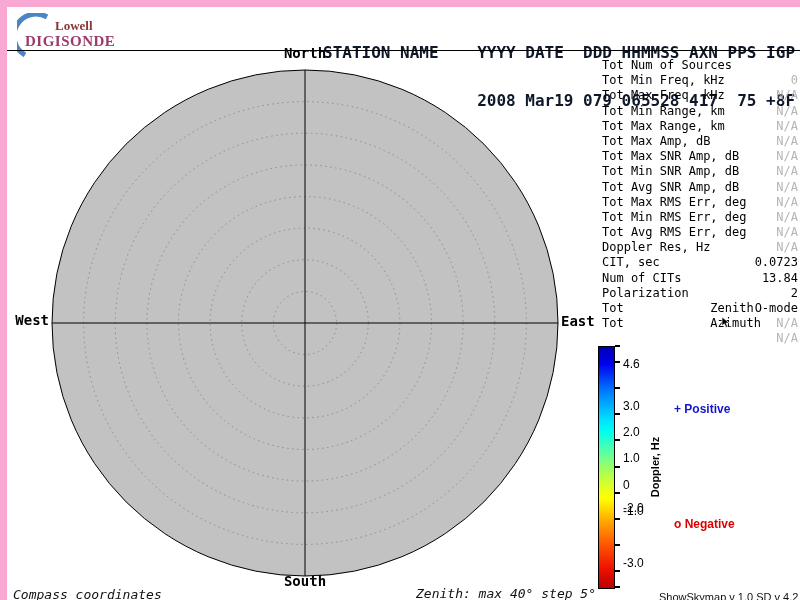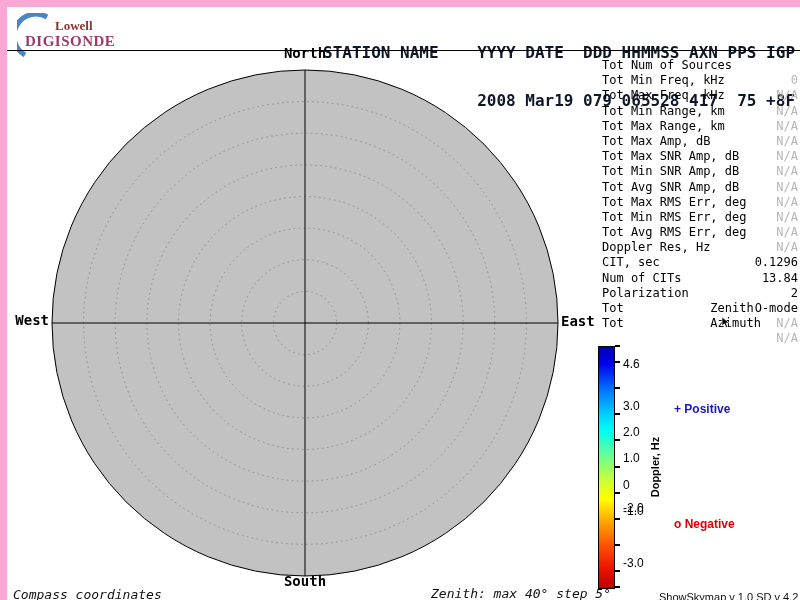--- a/index.html
+++ b/index.html
@@ -34,21 +34,21 @@
   .cbar-lab{position:absolute;font-family:"Liberation Sans",sans-serif;font-size:12px;font-weight:normal;color:#000;line-height:14px;margin-top:18px;}
   .cbar-title{position:absolute;left:648px;top:460px;transform:translate(-50%,-50%) rotate(-90deg);
     font-family:"Liberation Sans",sans-serif;font-size:11px;font-weight:bold;white-space:nowrap;}
   
   .legend{position:absolute;font-family:"Liberation Sans",sans-serif;font-size:12px;font-weight:bold;white-space:pre;}
   .leg-pos{left:667px;top:395px;}
   .leg-neg{left:667px;top:510px;}
   
   .foot{position:absolute;font-size:13px;font-style:italic;color:#111;}
   .f-left{left:6px;top:580px;}
-  .f-center{left:424px;top:579px;}
+  .f-center{left:409px;top:579px;}
   .f-right{left:652px;top:584px;font-family:"Liberation Sans",sans-serif;font-style:normal;font-size:11px;}
   .cursor-icon{position:absolute;left:714px;top:310px;}
 </style>
 </head>
 <body>
 
 <div class="page">
 
   <div class="logo">
     <svg width="46" height="44" viewBox="0 0 46 44">
@@ -90,21 +90,21 @@
       <div class="srow"><span class="slabel">Tot Max Freq, kHz</span><span class="svalue dim">N/A</span></div>
       <div class="srow"><span class="slabel">Tot Min Range, km</span><span class="svalue dim">N/A</span></div>
       <div class="srow"><span class="slabel">Tot Max Range, km</span><span class="svalue dim">N/A</span></div>
       <div class="srow"><span class="slabel">Tot Max Amp, dB</span><span class="svalue dim">N/A</span></div>
       <div class="srow"><span class="slabel">Tot Max SNR Amp, dB</span><span class="svalue dim">N/A</span></div>
       <div class="srow"><span class="slabel">Tot Min SNR Amp, dB</span><span class="svalue dim">N/A</span></div>
       <div class="srow"><span class="slabel">Tot Avg SNR Amp, dB</span><span class="svalue dim">N/A</span></div>
       <div class="srow"><span class="slabel">Tot Max RMS Err, deg</span><span class="svalue dim">N/A</span></div>
       <div class="srow"><span class="slabel">Tot Min RMS Err, deg</span><span class="svalue dim">N/A</span></div>
       <div class="srow"><span class="slabel">Tot Avg RMS Err, deg</span><span class="svalue dim">N/A</span></div>
-      <div class="srow"><span class="slabel">Doppler Res, Hz</span><span class="svalue">0.1296</span></div>
+      <div class="srow"><span class="slabel">Doppler Res, Hz</span><span class="svalue">0.0723</span></div>
       <div class="srow"><span class="slabel">CIT, sec</span><span class="svalue">13.84</span></div>
       <div class="srow"><span class="slabel">Num of CITs</span><span class="svalue">2</span></div>
       <div class="srow"><span class="slabel">Polarization</span><span class="svalue">O-mode</span></div>
       <div class="srow"><span class="slabel">Tot            Zenith</span><span class="svalue dim">N/A</span></div>
       <div class="srow"><span class="slabel">Tot            Azimuth</span><span class="svalue dim">N/A</span></div>
     </div>
 
   <svg class="cursor-icon" width="10" height="11" viewBox="0 0 10 11">
     <polygon points="1,0 1,9 3.4,6.8 4.9,10.4 6.6,9.6 5.1,6.1 8.3,5.9" fill="#000" stroke="#fff" stroke-width="0.7"></polygon>
   </svg>

